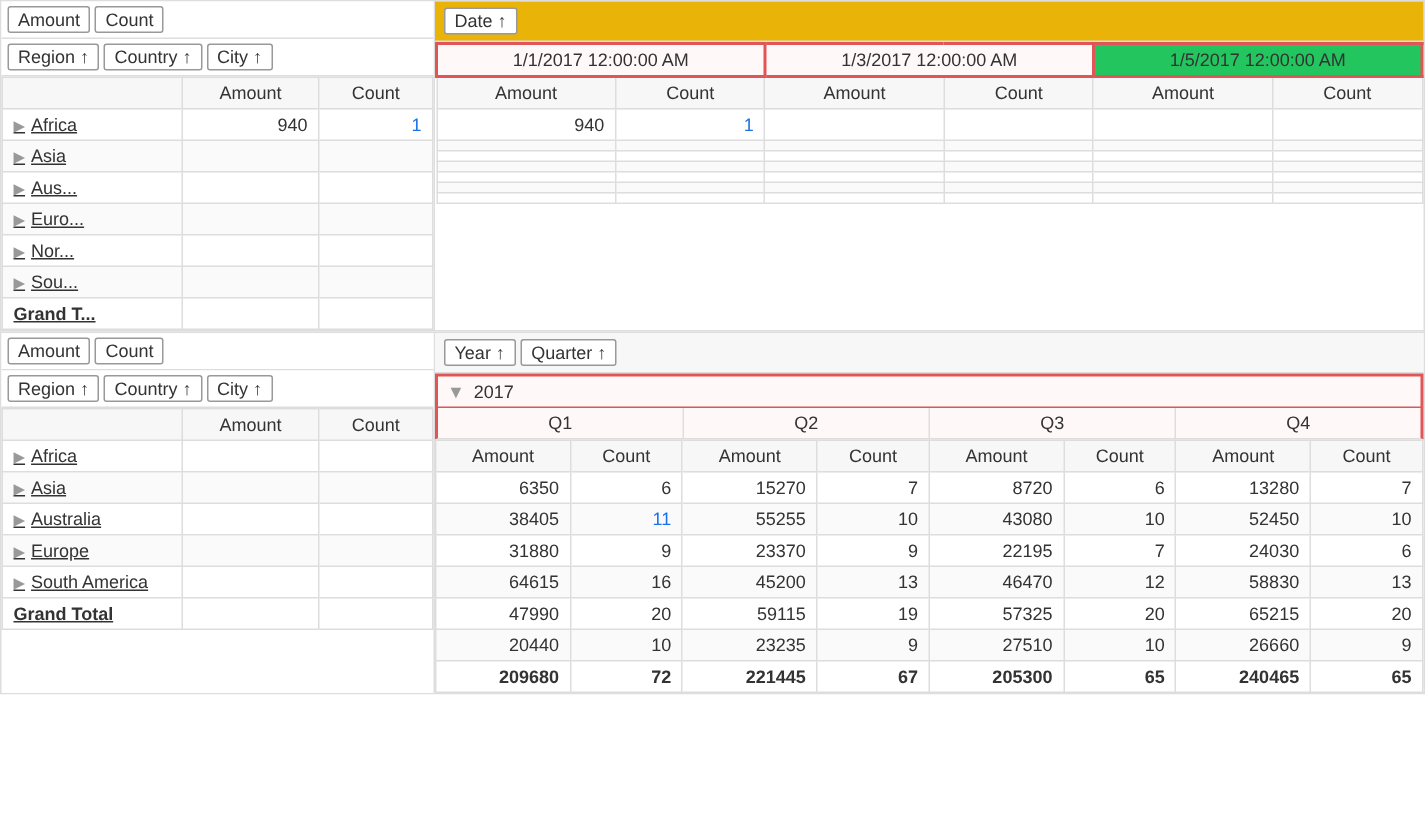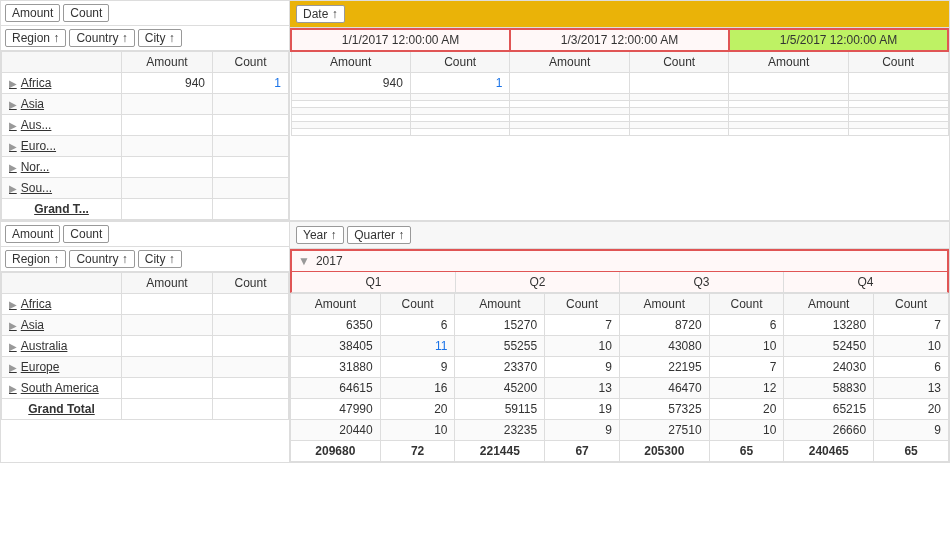--- a/index.html
+++ b/index.html
@@ -36,21 +36,21 @@
       text-align: center;
     }
     .ptable td {
       text-align: right;
     }
     .ptable td.left {
       text-align: left;
       text-decoration: underline;
     }
     .ptable tr:nth-child(even) { background: #fafafa; }
-    .ptable .bold td { font-weight: bold; text-align: center; }
+    .ptable .bold td { font-weight: bold; }
     .blue { color: #1a73e8; }
     .header-chips {
       display: flex;
       align-items: center;
       padding: 3px 4px;
       background: #fff;
       border-bottom: 1px solid #ddd;
       gap: 3px;
     }
     .chip-tag {
@@ -174,21 +174,21 @@
 
       <table class="ptable">
         <thead>
           <tr>
             <th colspan="2" style="border: 2px solid #e05555; background:#fff8f8;">
               <span>1/1/2017 12:00:00 AM</span>
             </th>
             <th colspan="2" style="border: 2px solid #e05555; background:#fff8f8;">
               <span>1/3/2017 12:00:00 AM</span>
             </th>
-            <th colspan="2" style="border: 2px solid #e05555; background:#bef264;">
+            <th colspan="2" style="border: 2px solid #e05555; background:#22c55e;">
               <span>1/5/2017 12:00:00 AM</span>
             </th>
           </tr>
           <tr>
             <th>Amount</th>
               <th>Count</th>
             <th>Amount</th>
               <th>Count</th>
             <th>Amount</th>
               <th>Count</th>

